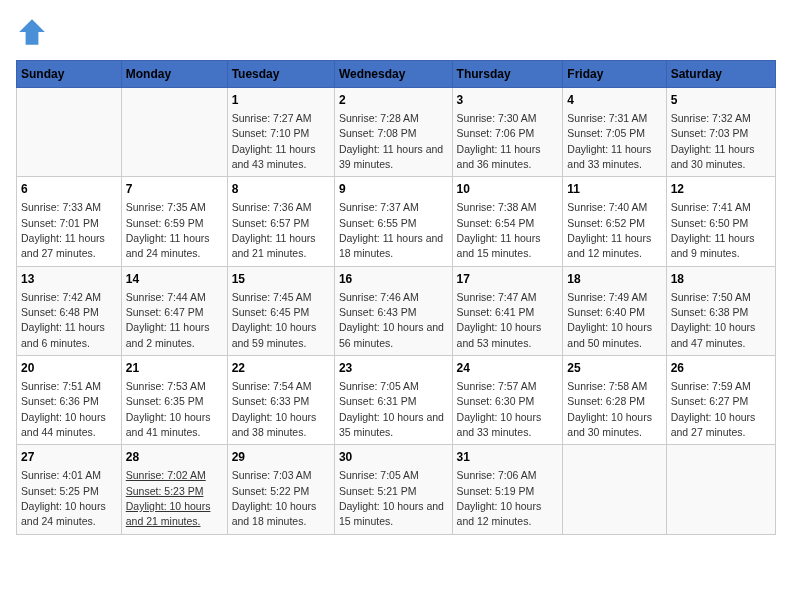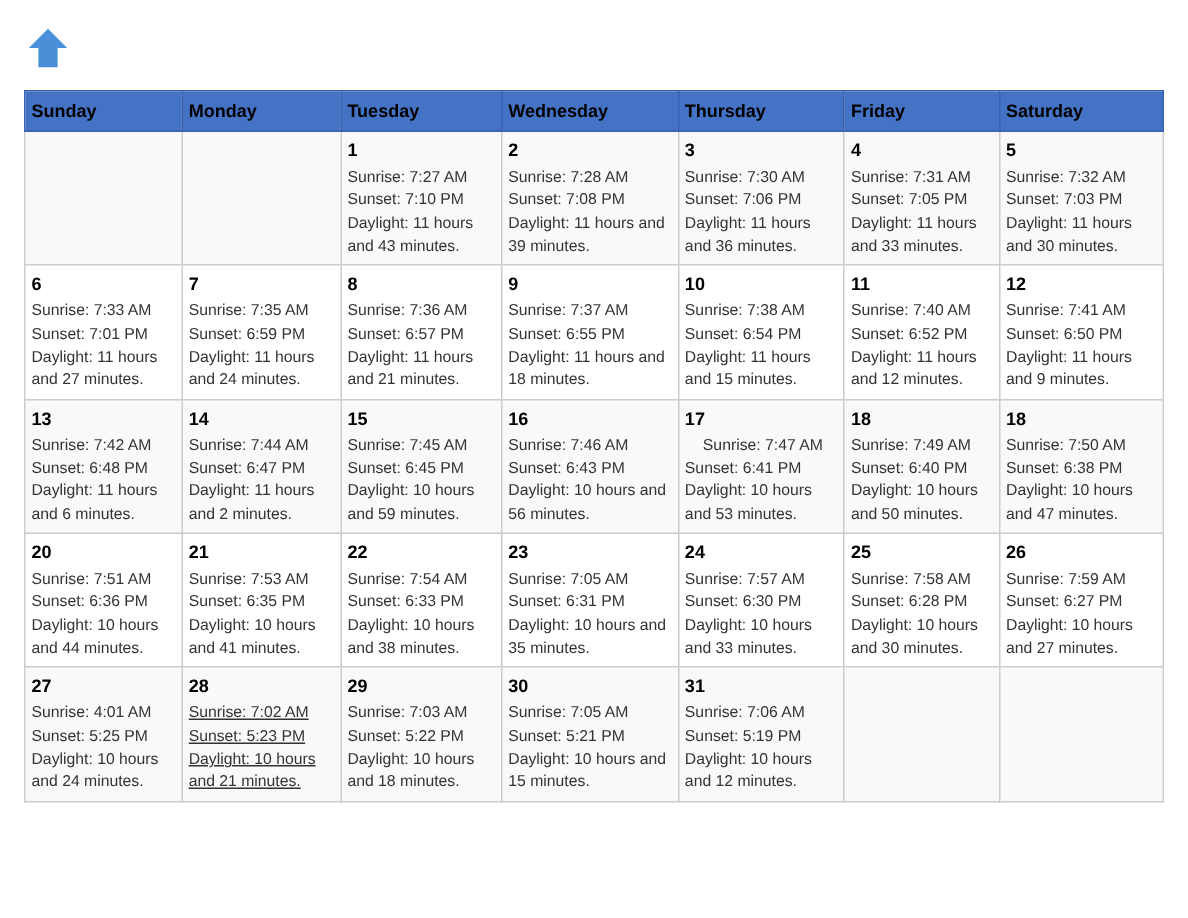--- a/index.html
+++ b/index.html
@@ -173,21 +173,21 @@
 Daylight: 11 hours and 6 minutes.</span></td>
         <td><span class="day-number">14</span><span class="day-info" style="white-space: pre-line;">Sunrise: 7:44 AM
 Sunset: 6:47 PM
 Daylight: 11 hours and 2 minutes.</span></td>
         <td><span class="day-number">15</span><span class="day-info" style="white-space: pre-line;">Sunrise: 7:45 AM
 Sunset: 6:45 PM
 Daylight: 10 hours and 59 minutes.</span></td>
         <td><span class="day-number">16</span><span class="day-info" style="white-space: pre-line;">Sunrise: 7:46 AM
 Sunset: 6:43 PM
 Daylight: 10 hours and 56 minutes.</span></td>
-        <td><span class="day-number">17</span><span class="day-info" style="white-space: pre-line; margin-left: 12px;">Sunrise: 7:47 AM
+        <td><span class="day-number">17</span><span class="day-info" style="white-space: pre-line;">Sunrise: 7:47 AM
 Sunset: 6:41 PM
 Daylight: 10 hours and 53 minutes.</span></td>
         <td><span class="day-number">18</span><span class="day-info" style="white-space: pre-line; text-align: right;">Sunrise: 7:49 AM
 Sunset: 6:40 PM
 Daylight: 10 hours and 50 minutes.</span></td>
         <td><span class="day-number">18</span><span class="day-info" style="white-space: pre-line; text-align: center;">Sunrise: 7:50 AM
 Sunset: 6:38 PM
 Daylight: 10 hours and 47 minutes.</span></td>
       </tr>
       <tr>

